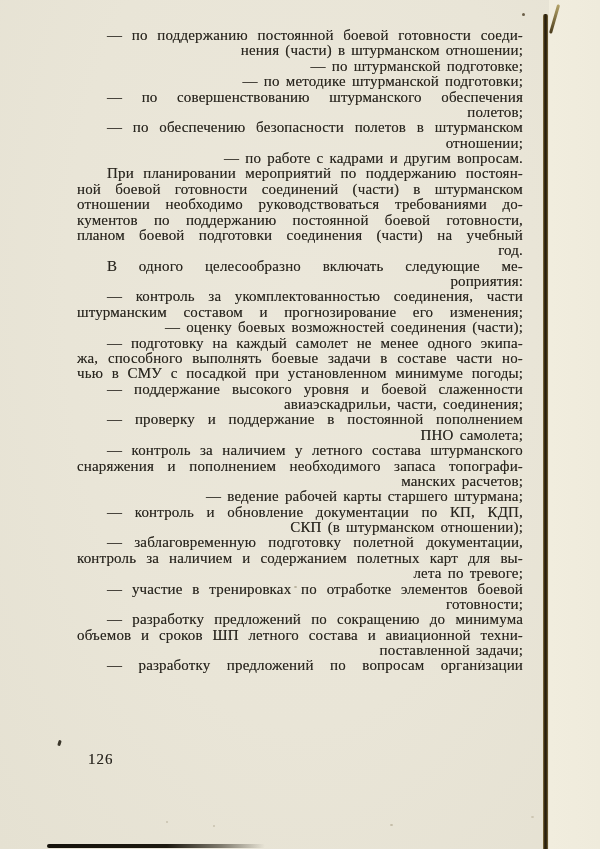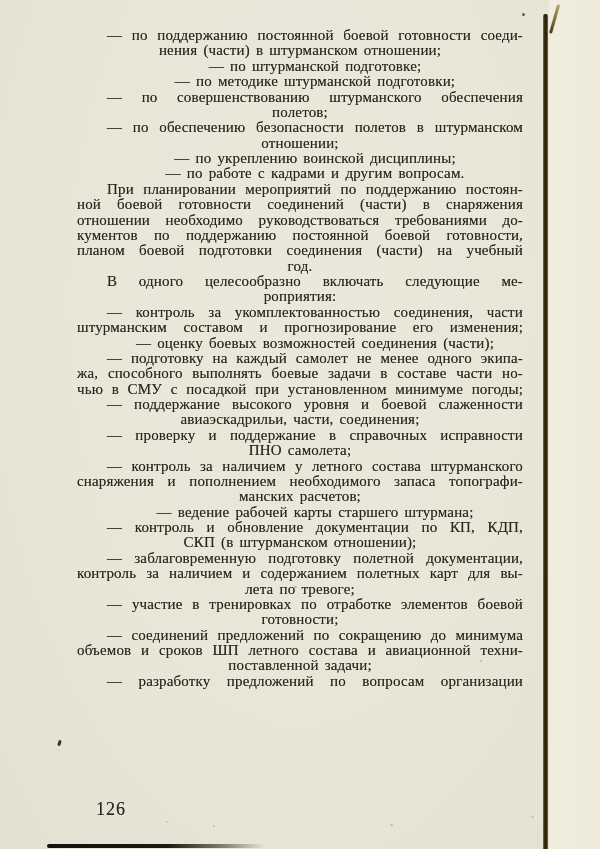--- a/index.html
+++ b/index.html
@@ -42,30 +42,29 @@
     color: #2a2720;
     font-size: 15px;
     letter-spacing: 0.15px;
     word-spacing: 2.2px;
     text-shadow: 0 0 0.4px rgba(43,39,31,0.55);
   }
   .line {
     height: 15.38px;
     line-height: 15.38px;
     white-space: normal;
-    text-align: center;
+    text-align: right;
   }
   .line.jst { text-align: justify; text-align-last: justify; }
   .line.ind { text-indent: 30px; }
   .b { font-weight: normal; }
   .page-number {
-    position: absolute; left: 96px; top: 751px;
-    color: #2a2720; font-size: 18px; letter-spacing: 1px;
+    position: absolute; left: 88px; top: 751px;
+    color: #2a2720; font-size: 15px; letter-spacing: 1px;
     text-shadow: 0 0 0.4px rgba(43,39,31,0.55);
-    margin-top: 48px;
   }
   .speck { position: absolute; border-radius: 50%; }
   .speck.s1 { left: 522px; top: 13px; width: 3px; height: 3px; background: #6b5f48; }
   .speck.s2 { left: 58px; top: 740px; width: 3px; height: 6px; background: #3a352a; border-radius: 2px; transform: rotate(18deg); }
   .speck.s3 { left: 390px; top: 824px; width: 3px; height: 2px; background: #c3bca7; }
   .speck.s4 { left: 166px; top: 821px; width: 2px; height: 2px; background: #c9c2ae; }
   .speck.s5 { left: 531px; top: 816px; width: 3px; height: 2px; background: #ccc5b1; }
   .speck.s6 { left: 213px; top: 825px; width: 2px; height: 2px; background: #c9c2ae; }
   .speck.s7 { left: 294px; top: 586px; width: 3px; height: 2px; background: #b8b19c; }
   .speck.s8 { left: 480px; top: 660px; width: 2px; height: 2px; background: #beb7a2; }
@@ -81,52 +80,51 @@
 
   <div class="text-block">
       <div class="line ind jst"><span>— по поддержанию постоянной боевой готовности соеди-</span></div>
       <div class="line"><span>нения (части) в штурманском отношении;</span></div>
       <div class="line ind"><span>— по штурманской подготовке;</span></div>
       <div class="line ind"><span>— по методике штурманской подготовки;</span></div>
       <div class="line ind jst"><span>— по совершенствованию штурманского обеспечения</span></div>
       <div class="line"><span>полетов;</span></div>
       <div class="line ind jst"><span>— по обеспечению безопасности полетов в штурманском</span></div>
       <div class="line"><span>отношении;</span></div>
-      <div class="line ind"><span>— по укреплению воинской дисциплины;</span></div>
       <div class="line ind"><span>— по работе с кадрами и другим вопросам.</span></div>
       <div class="line ind jst"><span>При планировании мероприятий </span><span class="b">по поддержанию постоян-</span></div>
-      <div class="line jst"><span class="b">ной боевой готовности</span><span> соединений (части) в снаряжения</span></div>
+      <div class="line jst"><span class="b">ной боевой готовности</span><span> соединений (части) в штурманском</span></div>
       <div class="line jst"><span>отношении необходимо руководствоваться требованиями до-</span></div>
       <div class="line jst"><span>кументов по поддержанию постоянной боевой готовности,</span></div>
       <div class="line jst"><span>планом боевой подготовки соединения (части) на учебный</span></div>
       <div class="line"><span>год.</span></div>
       <div class="line ind jst"><span>В одного целесообразно включать следующие ме-</span></div>
       <div class="line"><span>роприятия:</span></div>
       <div class="line ind jst"><span>— контроль за укомплектованностью соединения, части</span></div>
       <div class="line jst"><span>штурманским составом и прогнозирование его изменения;</span></div>
       <div class="line ind"><span>— оценку боевых возможностей соединения (части);</span></div>
       <div class="line ind jst"><span>— подготовку на каждый самолет не менее одного экипа-</span></div>
       <div class="line jst"><span>жа, способного выполнять боевые задачи в составе части но-</span></div>
       <div class="line jst"><span>чью в СМУ с посадкой при установленном минимуме погоды;</span></div>
       <div class="line ind jst"><span>— поддержание высокого уровня и боевой слаженности</span></div>
       <div class="line"><span>авиаэскадрильи, части, соединения;</span></div>
-      <div class="line ind jst"><span>— проверку и поддержание в справочных исправности</span></div>
+      <div class="line ind jst"><span>— проверку и поддержание в постоянной пополнением</span></div>
       <div class="line"><span>ПНО самолета;</span></div>
       <div class="line ind jst"><span>— контроль за наличием у летного состава штурманского</span></div>
       <div class="line jst"><span>снаряжения и пополнением необходимого запаса топографи-</span></div>
       <div class="line"><span>манских расчетов;</span></div>
       <div class="line ind"><span>— ведение рабочей карты старшего штурмана;</span></div>
       <div class="line ind jst"><span>— контроль и обновление документации по КП, КДП,</span></div>
       <div class="line"><span>СКП (в штурманском отношении);</span></div>
       <div class="line ind jst"><span>— заблаговременную подготовку полетной документации,</span></div>
       <div class="line jst"><span>контроль за наличием и содержанием полетных карт для вы-</span></div>
       <div class="line"><span>лета по тревоге;</span></div>
       <div class="line ind jst"><span>— участие в тренировках по отработке элементов боевой</span></div>
       <div class="line"><span>готовности;</span></div>
-      <div class="line ind jst"><span>— соединений предложений по сокращению до минимума</span></div>
+      <div class="line ind jst"><span>— разработку предложений по сокращению до минимума</span></div>
       <div class="line jst"><span>объемов и сроков ШП летного состава и авиационной техни-</span></div>
       <div class="line"><span>поставленной задачи;</span></div>
       <div class="line ind jst"><span>— разработку предложений по вопросам организации</span></div>
     </div>
 
   <div class="page-number">126</div>
 
   <div class="bottom-shadow"></div>
 
   <div class="speck s1"></div>

